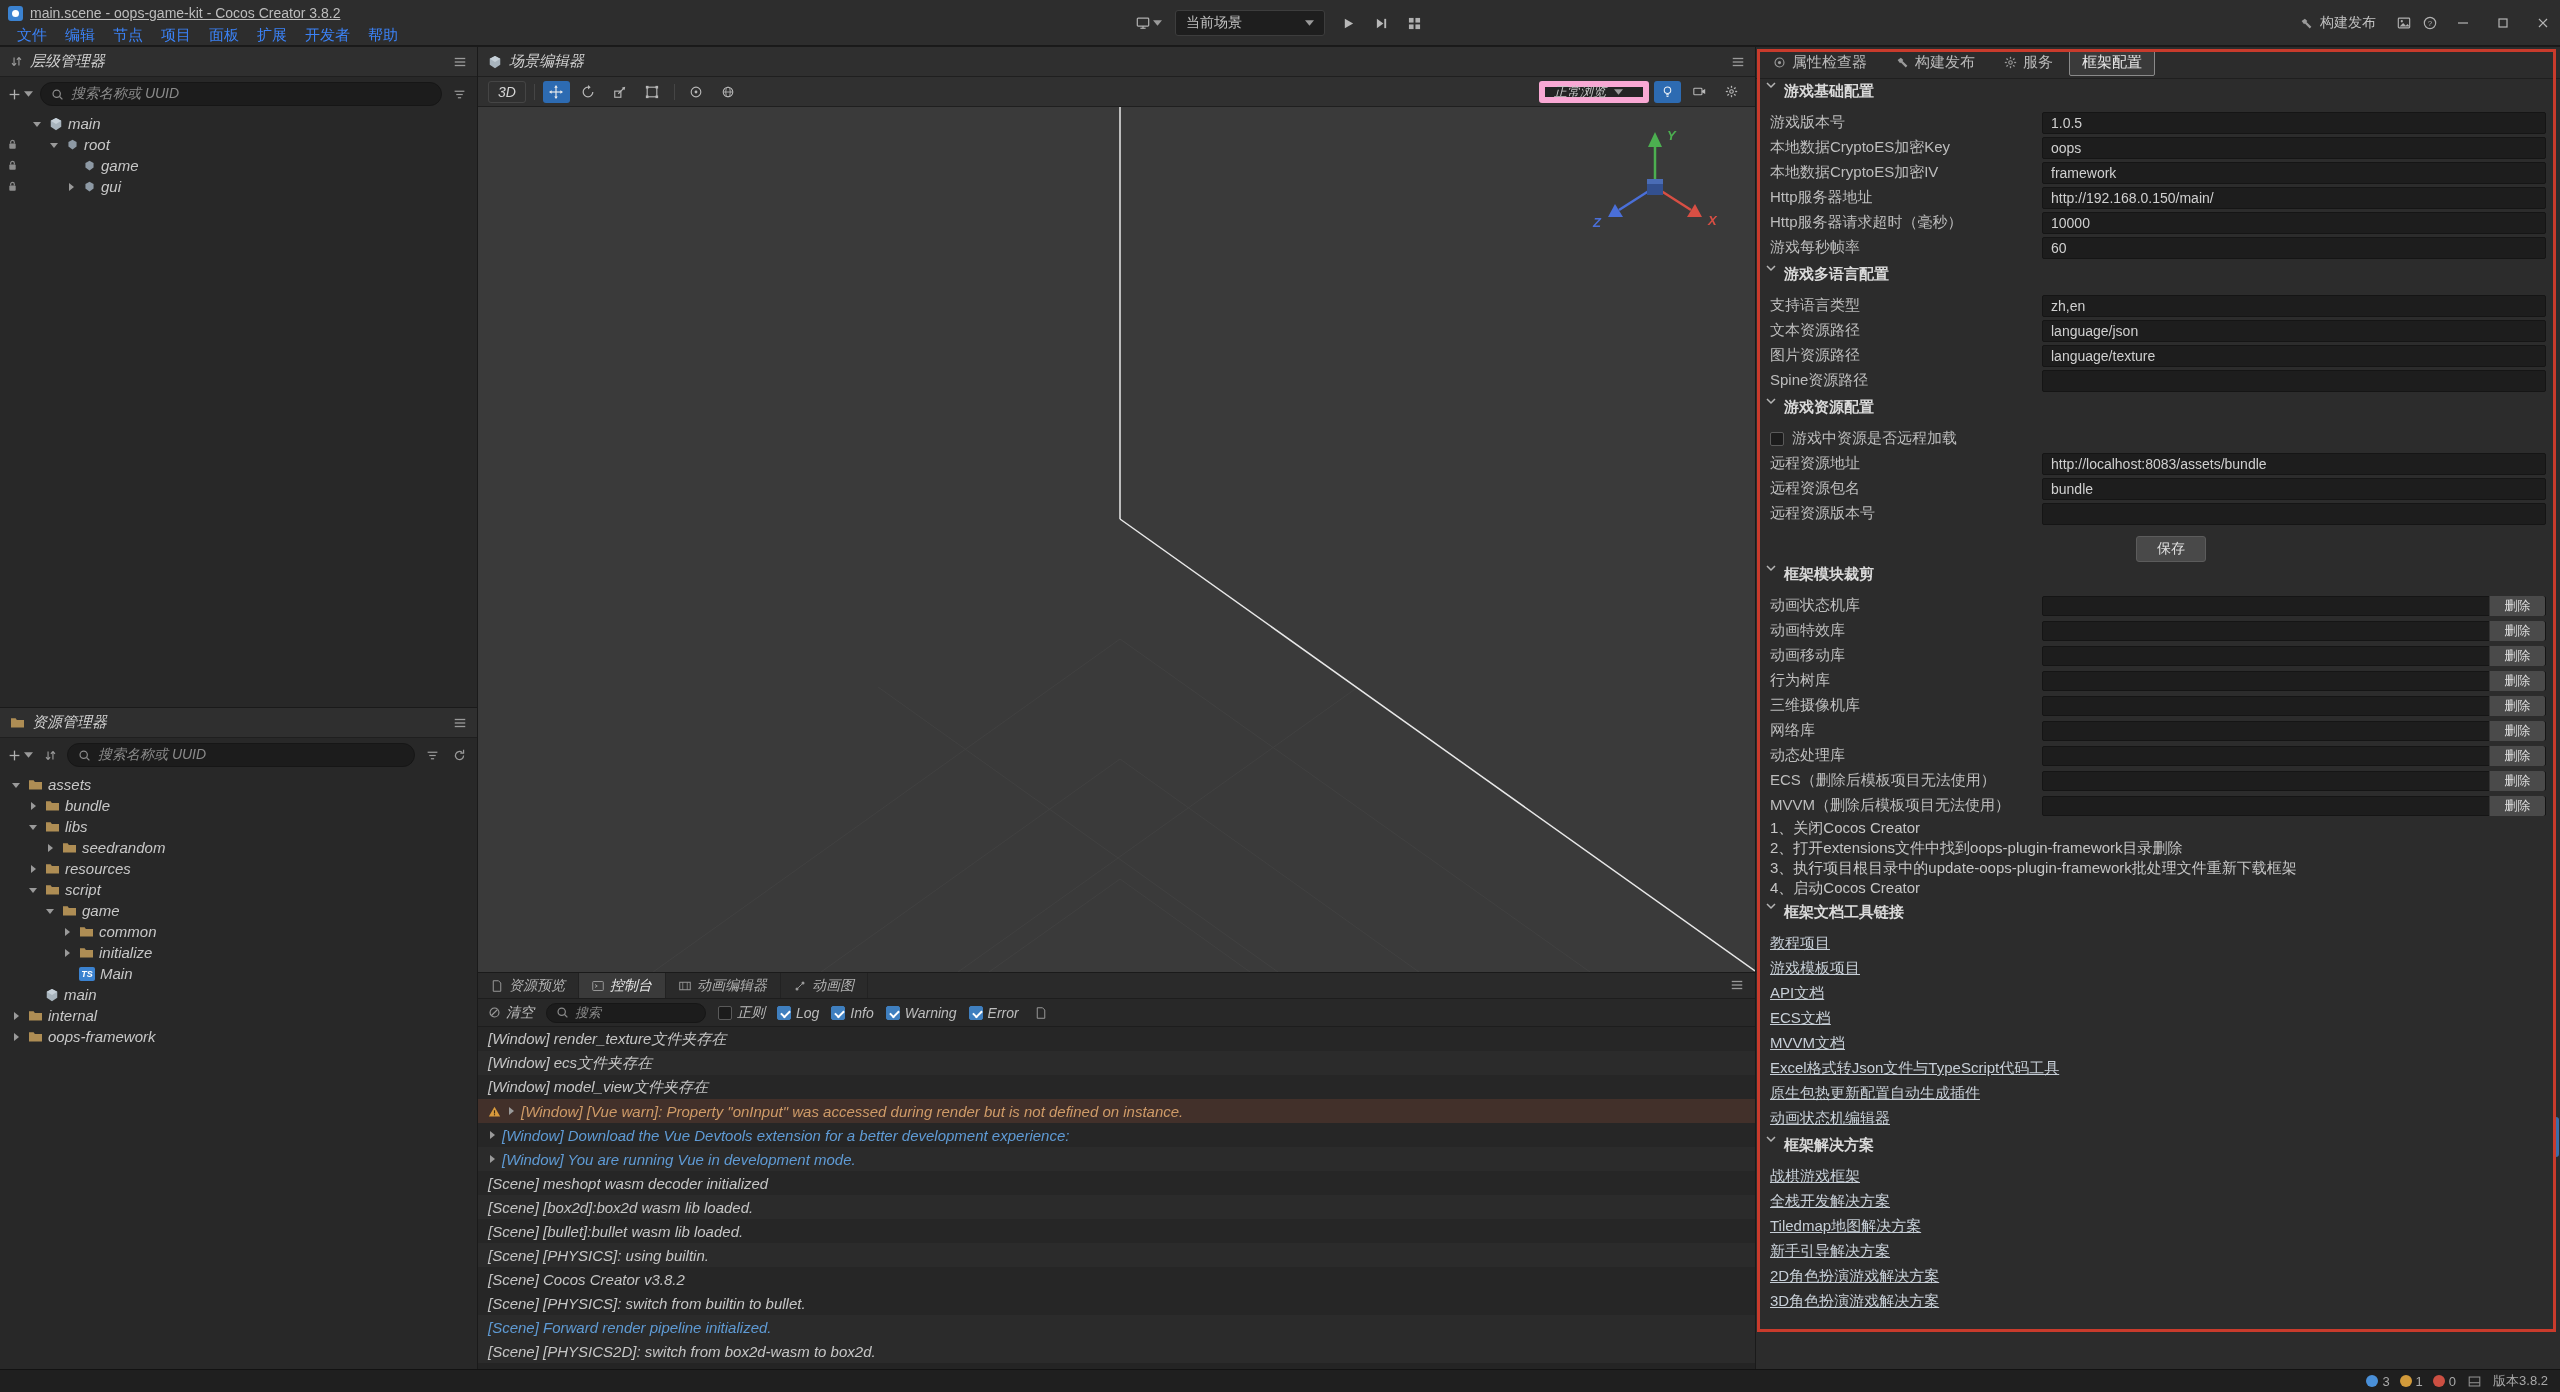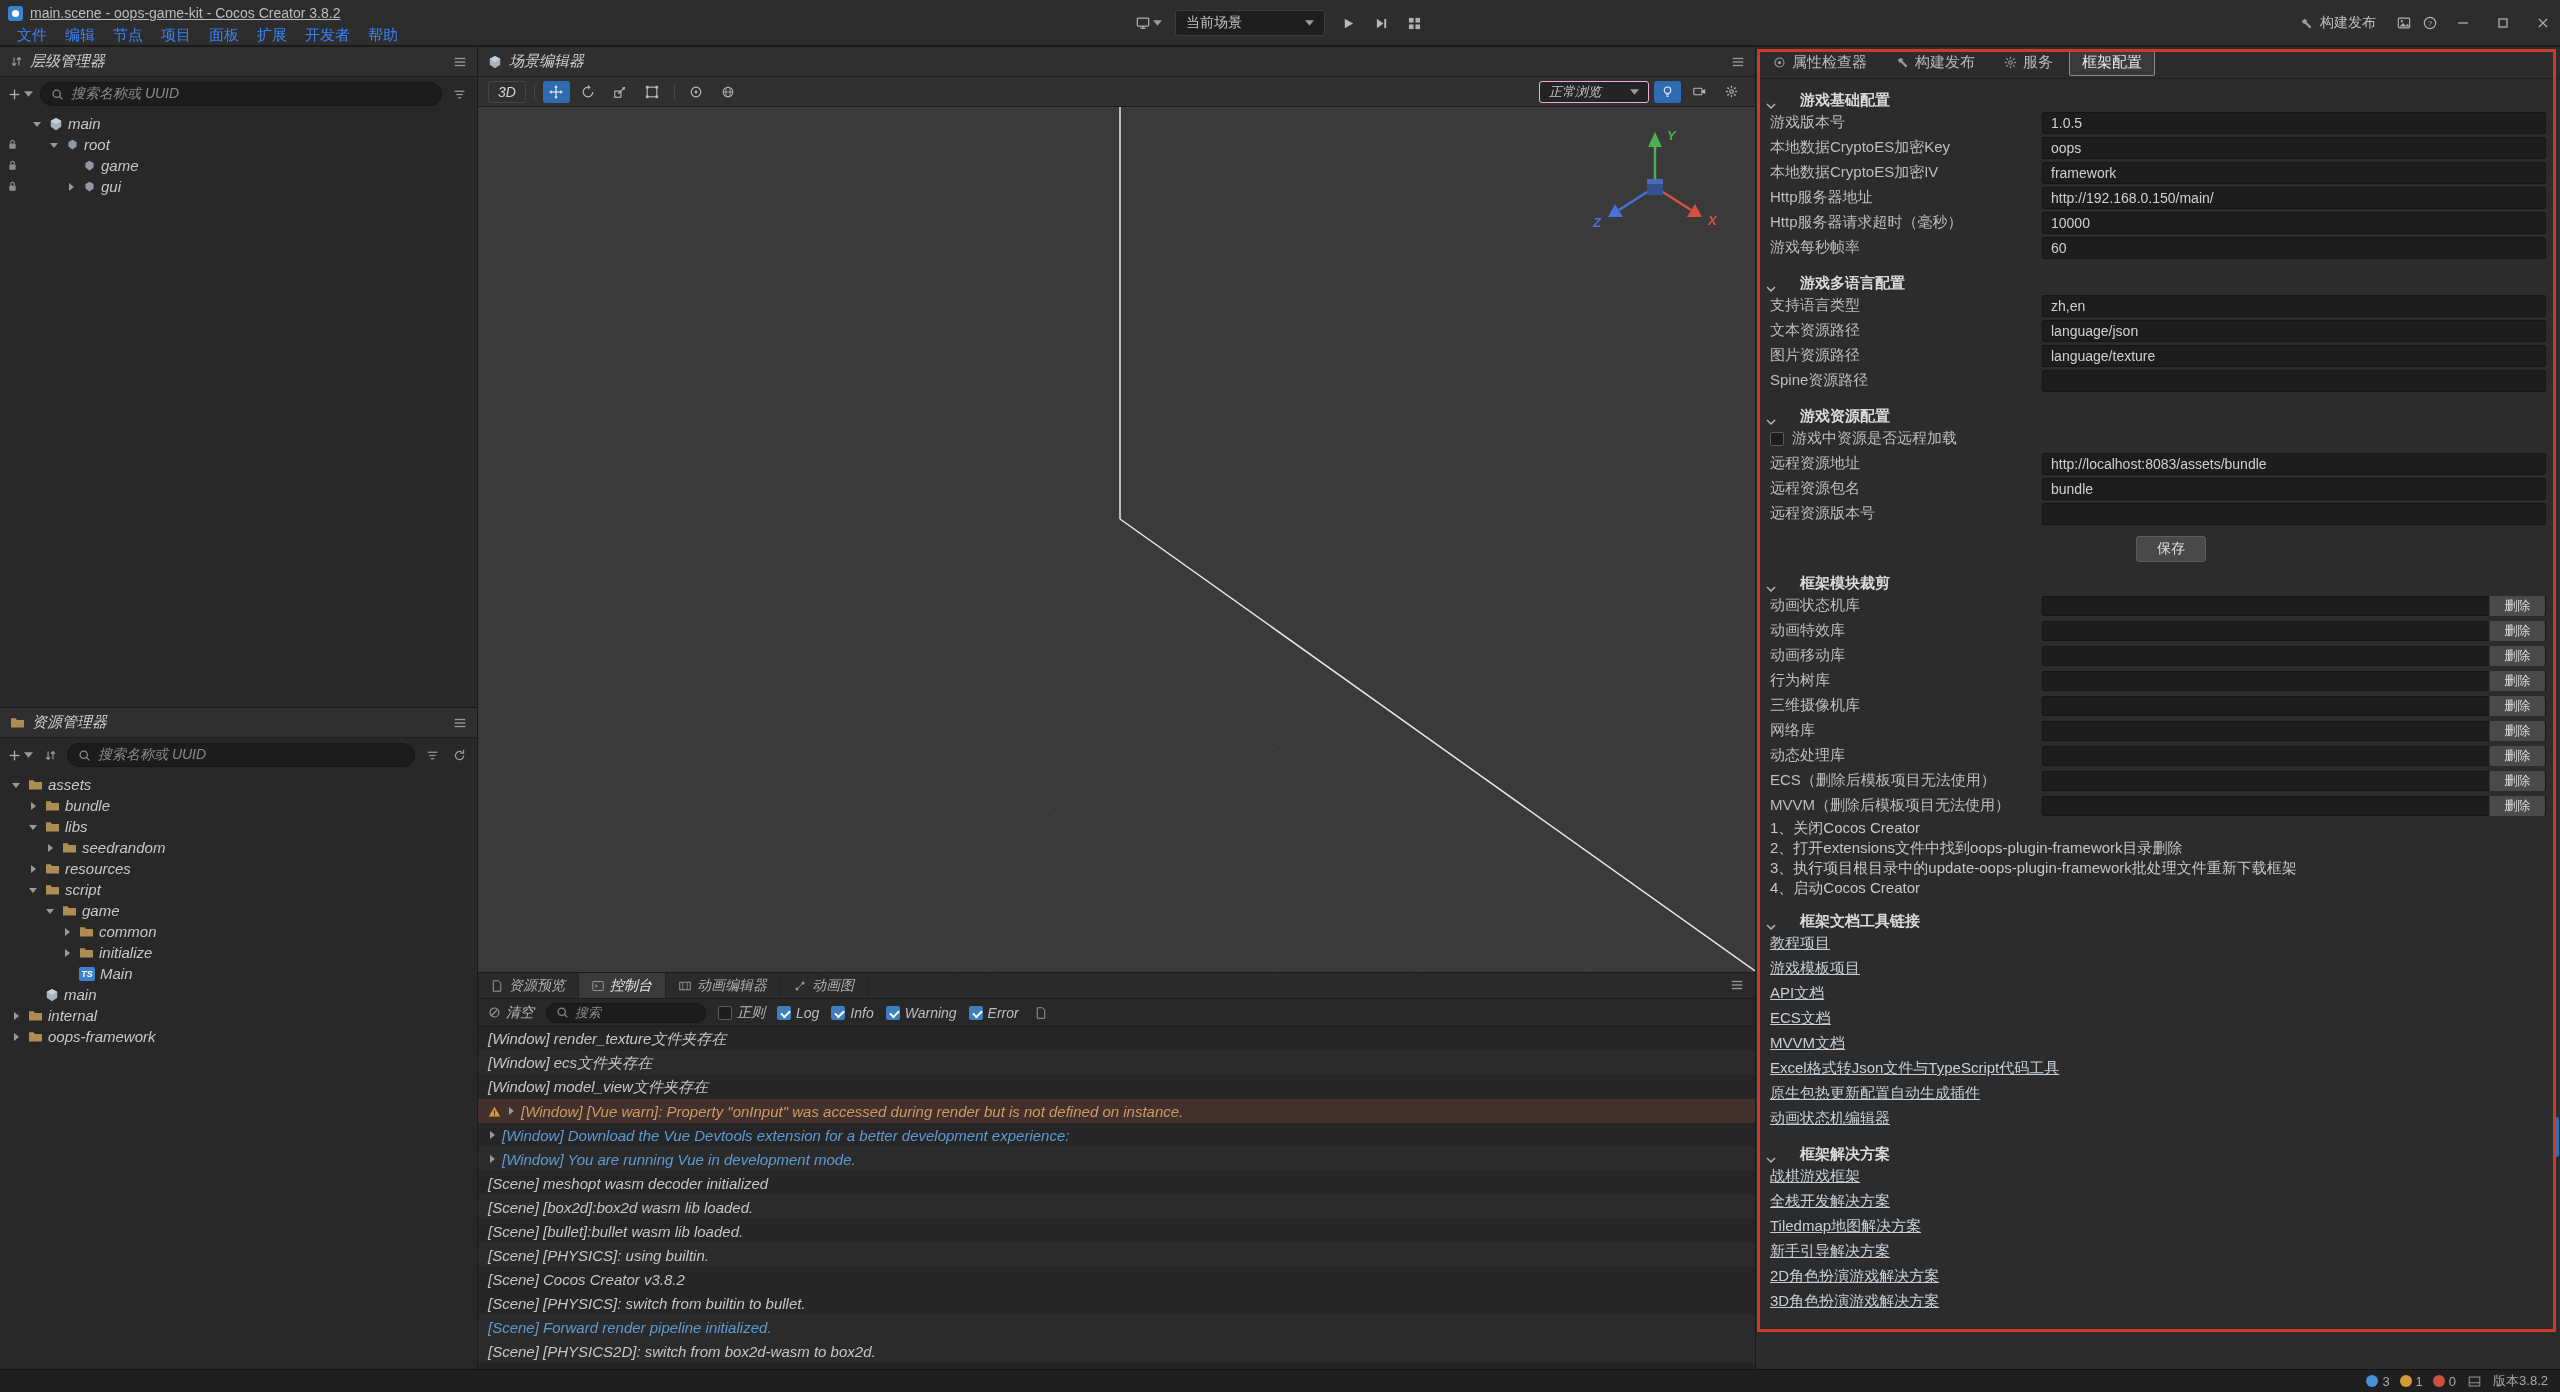--- a/index.html
+++ b/index.html
@@ -47,21 +47,21 @@
   .tree-label { color:#c8c8c8; }
   .icon-ts { width:16px; height:14px; background:#3b82d0; color:#fff; font-size:9px; font-weight:bold; display:inline-flex; align-items:center; justify-content:center; border-radius:2px; flex:none; }
   .ic { display:inline-flex; align-items:center; justify-content:center; line-height:0; }
 
   
   .scene-toolbar { height:30px; background:#303030; display:flex; align-items:center; gap:5px; padding:0 10px; border-bottom:1px solid #1f1f1f; flex:none; }
   .mode-3d { padding:0 9px; height:22px; font-size:14px; color:#d5d5d5; display:flex; align-items:center; border:1px solid #454545; border-radius:3px; }
   .tool-btn { width:27px; height:22px; display:flex; align-items:center; justify-content:center; border-radius:3px; }
   .tool-btn.active { background:#2d6bb2; }
   .tb-sep { width:1px; height:16px; background:#454545; margin:0 3px; }
-  .view-dd { height:22px; min-width:110px; background:#242424; border:1px solid #f9a8d4; border-radius:3px; display:flex; align-items:center; justify-content:space-between; gap:8px; padding:0 9px; font-size:13px; color:#c5c5c5; }
+  .view-dd { height:22px; min-width:110px; background:#242424; border:6px solid #f9a8d4; border-radius:3px; display:flex; align-items:center; gap:8px; padding:0 9px; font-size:13px; color:#c5c5c5; }
   .viewport { flex:1; position:relative; background:#3a3a3a; overflow:hidden; }
   .vp-lines { position:absolute; inset:0; }
   .gizmo { position:absolute; right:30px; top:16px; width:140px; height:130px; }
 
   
   .console-tabs { height:26px; background:#2a2a2a; display:flex; align-items:stretch; border-bottom:1px solid #1d1d1d; flex:none; }
   .console-tab { display:flex; align-items:center; gap:6px; padding:0 13px; font-size:14px; color:#b2b2b2; border-right:1px solid #222; }
   .console-tab.active { background:#3a3a3a; color:#e8e8e8; }
   .console-toolbar { height:28px; display:flex; align-items:center; gap:12px; padding:0 10px; background:#282828; border-bottom:1px solid #1d1d1d; font-size:14px; flex:none; }
   .clear-btn { display:flex; align-items:center; gap:5px; color:#bdbdbd; }
@@ -76,21 +76,21 @@
   .log-row.odd { background:#2b2b2b; }
   .log-row.log-blue { color:#5f9bd5; }
   .log-row.log-warn { background:#42302a !important; color:#cf9b68; }
 
   
   .insp-tabs { height:32px; display:flex; align-items:center; gap:3px; background:#2c2c2c; border-bottom:1px solid #1f1f1f; padding:0 4px; flex:none; }
   .insp-tab { display:flex; align-items:center; gap:6px; padding:0 12px; height:26px; font-size:15px; color:#b9b9b9; border:1px solid transparent; border-radius:2px; }
   .insp-tab.active { border:1px solid #8a8a8a; background:#3a3a3a; color:#e8e8e8; }
   .insp-body { flex:1; padding-top:3px; overflow:hidden; position:relative; }
   .section { margin-bottom:5px; }
-  .section-header { height:28px; display:flex; align-items:flex-end; gap:24px; padding-left:10px; font-size:15px; font-weight:bold; color:#dadada; }
+  .section-header { height:28px; display:flex; align-items:flex-start; gap:8px; padding-left:10px; font-size:15px; font-weight:bold; color:#dadada; }
   .field-row { height:25px; display:flex; align-items:center; padding-left:14px; }
   .field-label { width:272px; font-size:15px; color:#bdbdbd; overflow:hidden; white-space:nowrap; flex:none; }
   .field-value { flex:1; margin-right:14px; height:22px; background:#1d1d1d; border:1px solid #151515; border-radius:2px; display:flex; align-items:center; padding:0 8px; font-size:14px; color:#d0d0d0; white-space:nowrap; overflow:hidden; }
   .checkbox-row { height:25px; display:flex; align-items:center; gap:8px; padding-left:14px; font-size:15px; color:#bdbdbd; }
   .save-row { height:34px; display:flex; align-items:center; }
   .save-btn { margin-left:380px; width:70px; height:26px; background:#494949; border:1px solid #5c5c5c; border-radius:3px; color:#e0e0e0; font-size:14px; display:flex; align-items:center; justify-content:center;margin-top:12px; }
   .module-row { height:25px; display:flex; align-items:center; padding-left:14px; }
   .module-wrap { flex:1; margin-right:14px; height:20px; background:#1d1d1d; border:1px solid #151515; border-radius:2px; display:flex; justify-content:flex-end; align-items:center; }
   .delete-btn { width:56px; height:20px; background:#4a4a4a; border-left:1px solid #333; border-radius:0 2px 2px 0; color:#dedede; font-size:13px; display:flex; align-items:center; justify-content:center; }
   .note-line { padding-left:14px; font-size:15px; color:#c6c6c6; height:20px; line-height:20px; white-space:nowrap; overflow:hidden; }

